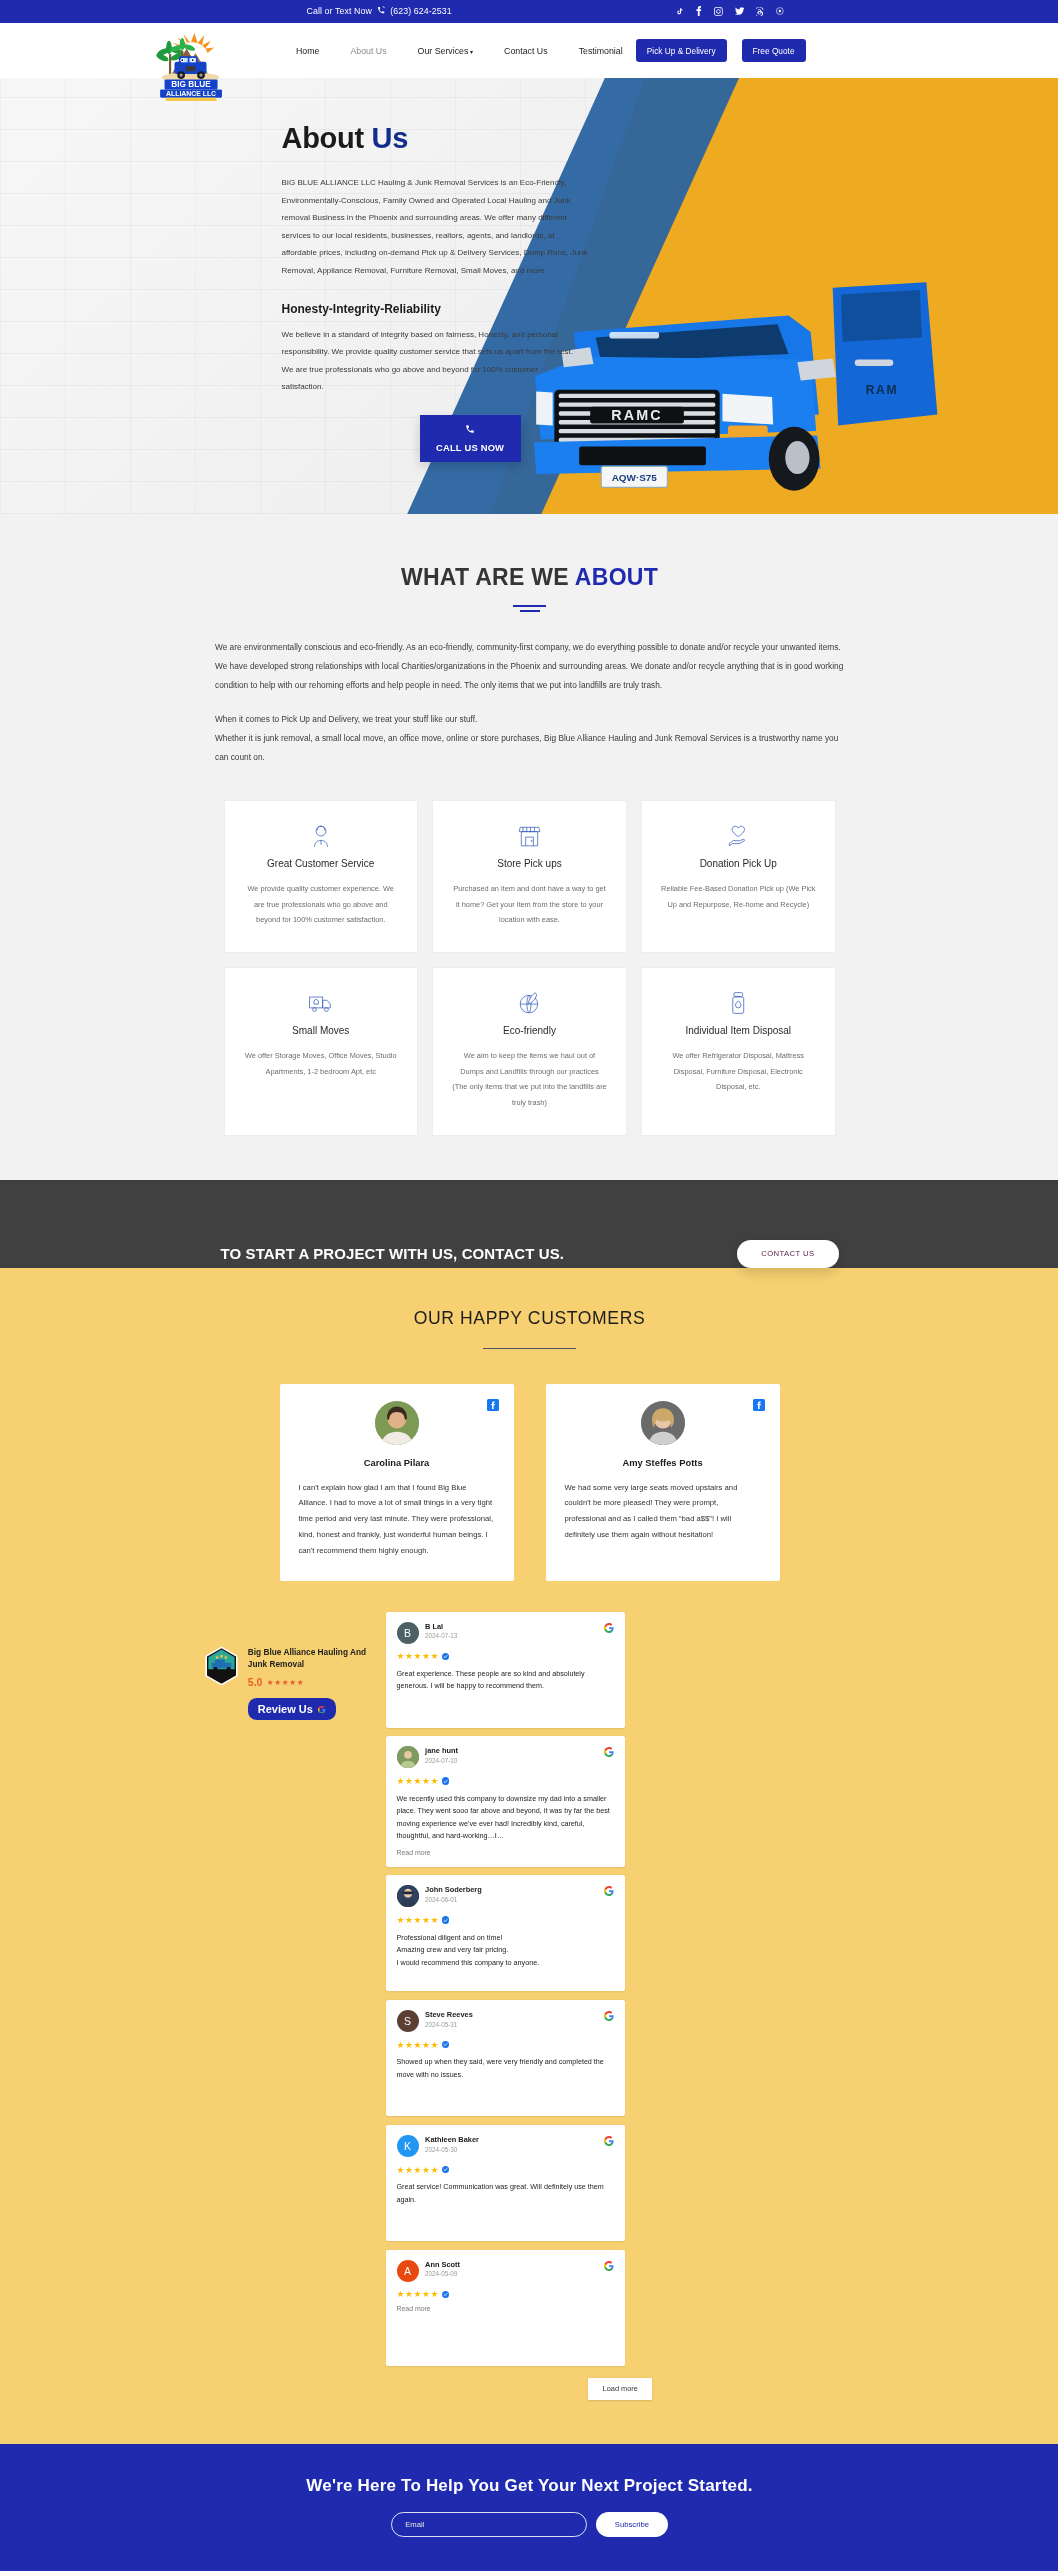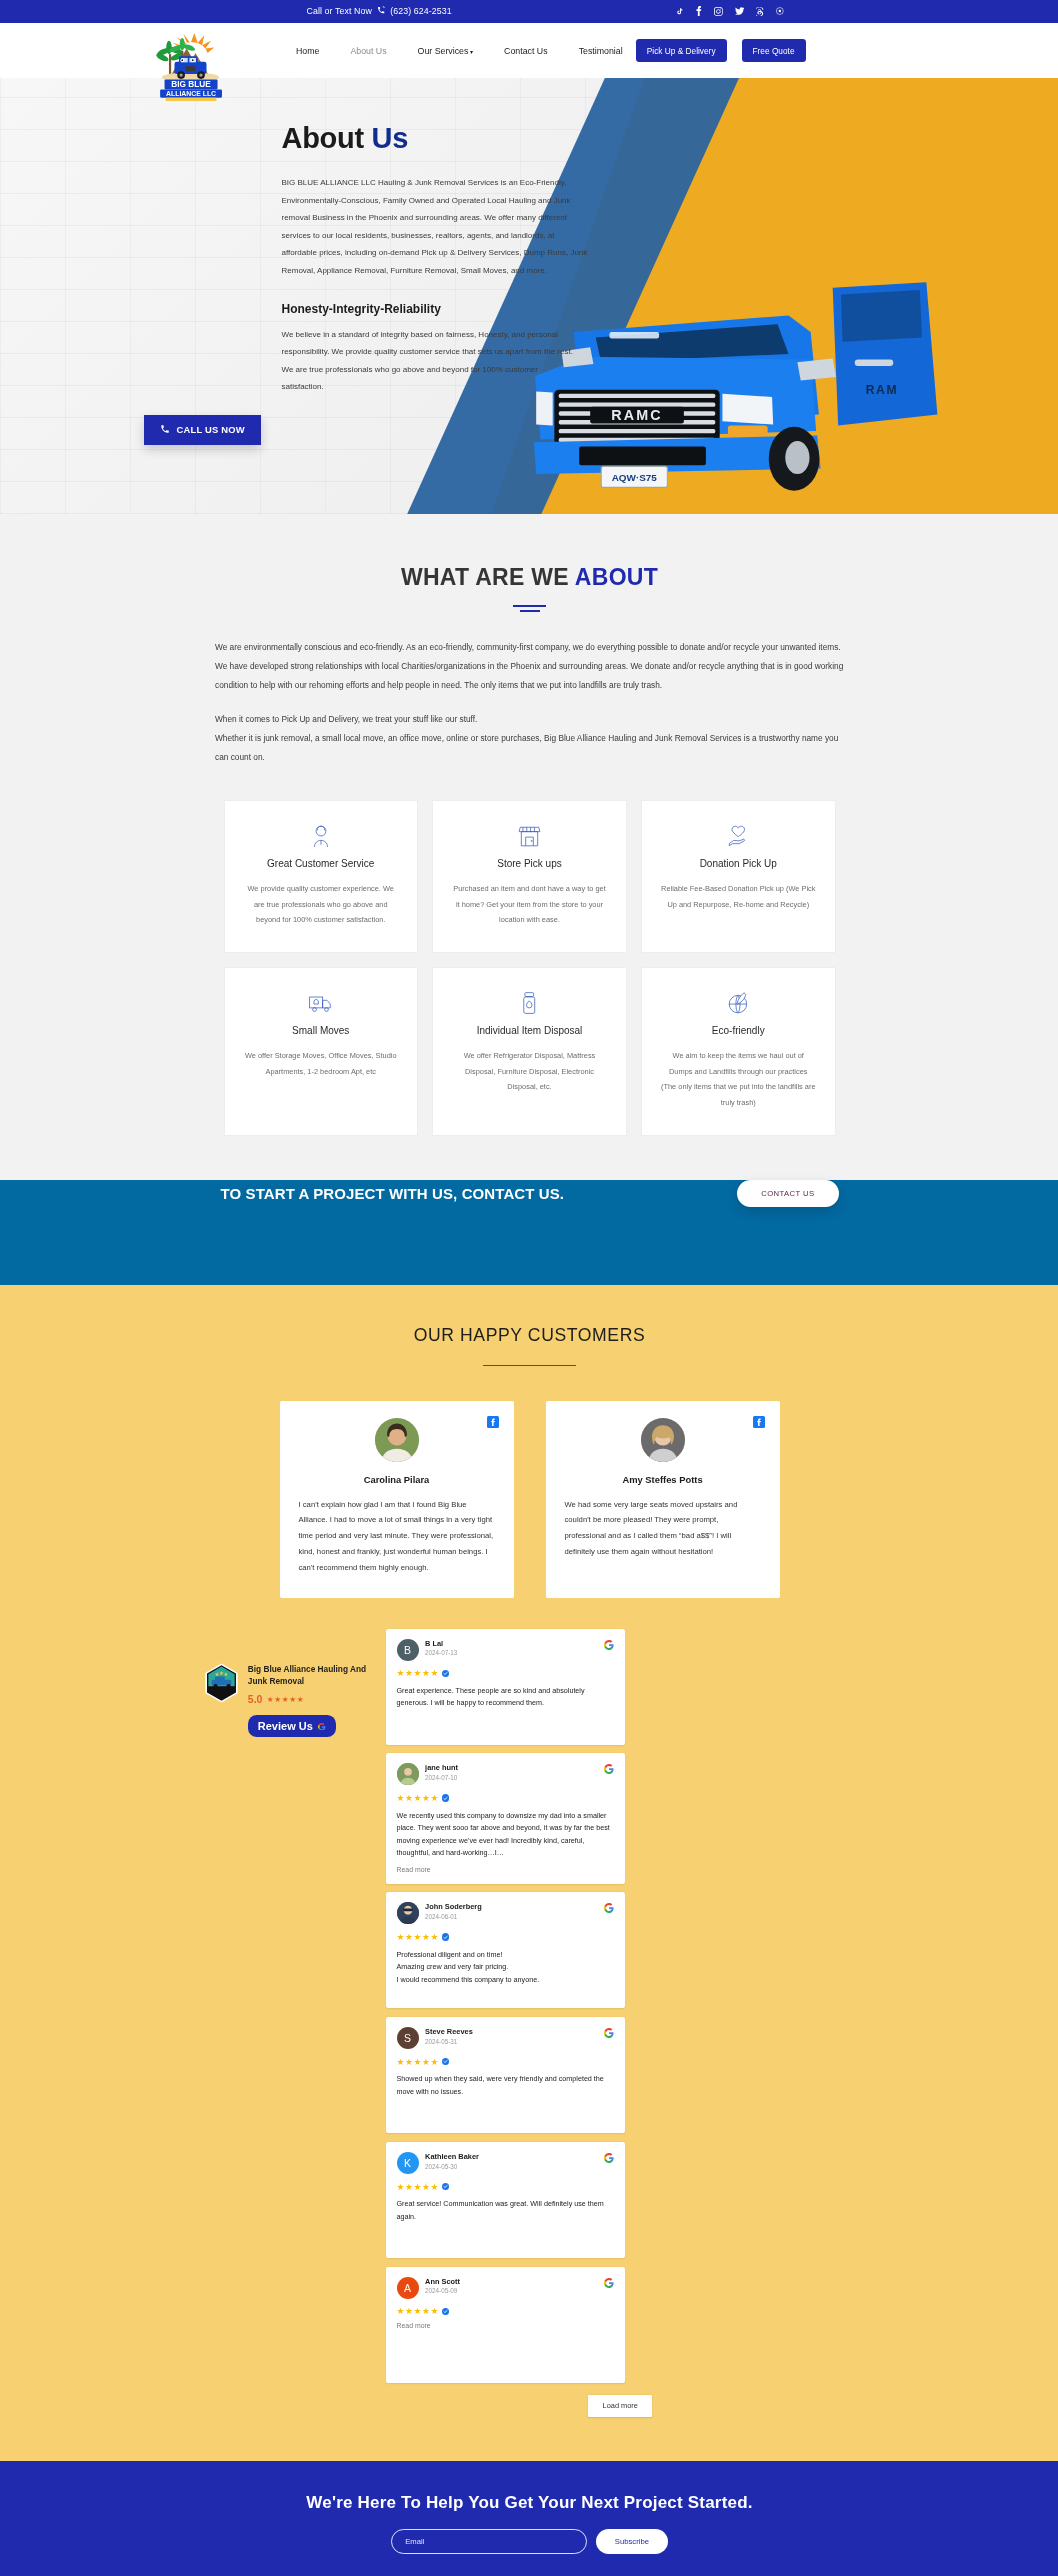--- a/index.html
+++ b/index.html
@@ -158,33 +158,35 @@
   }
   .hero-body2 {
     margin-left: 138px;
     margin-top: 10px;
     width: 298px;
     font-size: 8px;
     line-height: 2.2;
     color: #3a3a3a;
   }
   .call-btn {
+    margin-left: 276px;
     margin-top: 19px;
     background: #1f2aaf;
     color: #fff;
     border: none;
     padding: 8.8px 16.5px;
     font-size: 9.4px;
     font-weight: 700;
     letter-spacing: 0.2px;
     display: inline-flex;
     align-items: center;
     gap: 6.6px;
     cursor: pointer;
     box-shadow: 0 4.4px 11px rgba(0,0,0,.18);
+    flex-direction: column;
   }
 
   
   .about-sec { background: #f2f2f2; padding: 50px 0 44px; }
   .about-title {
     text-align: center;
     font-size: 23px;
     font-weight: 800;
     color: #353535;
     letter-spacing: 0.3px;
@@ -214,24 +216,24 @@
     text-align: center;
     min-height: 138px;
   }
   .card-icon { height: 26.5px; display: flex; align-items: center; justify-content: center; }
   .card-icon svg { stroke: #3a5fbf; fill: none; stroke-width: 1.4; }
   .card-title { margin-top: 8.8px; font-size: 10px; color: #2a2a2a; font-weight: 400; }
   .card-desc { margin-top: 12px; font-size: 7.4px; line-height: 2.1; color: #6d6d6d; }
 
   
   .cta-banner {
-    background: #0369a1;
-    height: 105px;
+    background: #404040;
+    height: 88px;
     display: flex;
-    align-items: flex-start;
+    align-items: flex-end;
   }
   .cta-inner {
     width: 772px; margin: 0 auto;
     display: flex; align-items: center; justify-content: space-between;
     padding: 0 77px;
   }
   .cta-text { color: #fff; font-size: 15px; font-weight: 700; letter-spacing: 0.1px; }
   .cta-btn {
     background: #fff;
     color: #5b1f4a;
@@ -605,39 +607,39 @@
               <circle cx="12" cy="32" r="3.5"></circle>
               <circle cx="34" cy="32" r="3.5"></circle>
               <path d="M11 22v-6l4-3 4 3v6z"></path>
             </svg>
         </div>
         <div class="card-title">Small Moves</div>
         <div class="card-desc">We offer Storage Moves, Office Moves, Studio Apartments, 1-2 bedroom Apt, etc</div>
       </div>
       <div class="card">
         <div class="card-icon">
+          <svg width="23" height="24" viewBox="0 0 42 44">
+              <circle cx="20" cy="24" r="16"></circle>
+              <path d="M4 24h32M20 8c5 5 5 27 0 32M20 8c-5 5-5 27 0 32"></path>
+              <path d="M30 4c-6 5-10 12-12 20 8-2 14-9 16-16 .4-2.2-1.8-5.4-4-4z" fill="#fff"></path>
+            </svg>
+        </div>
+        <div class="card-title">Eco-friendly</div>
+        <div class="card-desc">We aim to keep the items we haul out of Dumps and Landfills through our practices (The only items that we put into the landfills are truly trash)</div>
+      </div>
+      <div class="card">
+        <div class="card-icon">
           <svg width="16.5" height="24" viewBox="0 0 30 44">
               <rect x="7" y="3" width="16" height="7" rx="2"></rect>
               <rect x="5" y="11" width="20" height="30" rx="3"></rect>
               <path d="M15 18c-3 3-5 5-5 8a5 5 0 0010 0c0-3-2-5-5-8z"></path>
             </svg>
         </div>
         <div class="card-title">Individual Item Disposal</div>
         <div class="card-desc">We offer Refrigerator Disposal, Mattress Disposal, Furniture Disposal, Electronic Disposal, etc.</div>
-      </div>
-      <div class="card">
-        <div class="card-icon">
-          <svg width="23" height="24" viewBox="0 0 42 44">
-              <circle cx="20" cy="24" r="16"></circle>
-              <path d="M4 24h32M20 8c5 5 5 27 0 32M20 8c-5 5-5 27 0 32"></path>
-              <path d="M30 4c-6 5-10 12-12 20 8-2 14-9 16-16 .4-2.2-1.8-5.4-4-4z" fill="#fff"></path>
-            </svg>
-        </div>
-        <div class="card-title">Eco-friendly</div>
-        <div class="card-desc">We aim to keep the items we haul out of Dumps and Landfills through our practices (The only items that we put into the landfills are truly trash)</div>
       </div>
     </div>
   </div>
 </section>
 
 <section class="cta-banner">
   <div class="cta-inner">
     <div class="cta-text">TO START A PROJECT WITH US, CONTACT US.</div>
     <button class="cta-btn">CONTACT US</button>
   </div>

